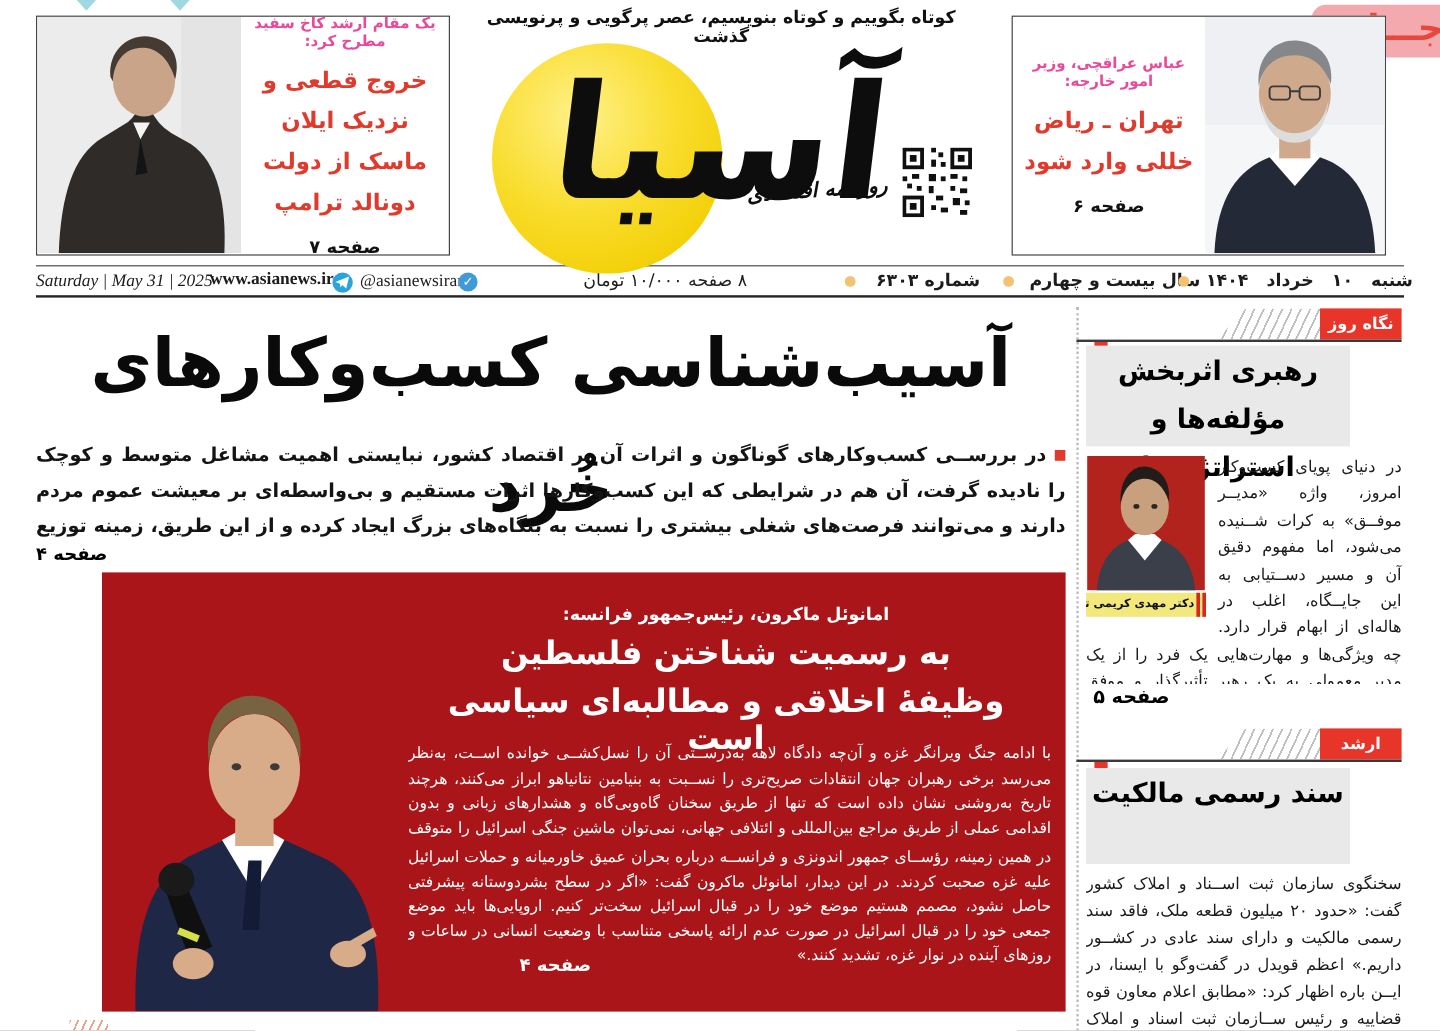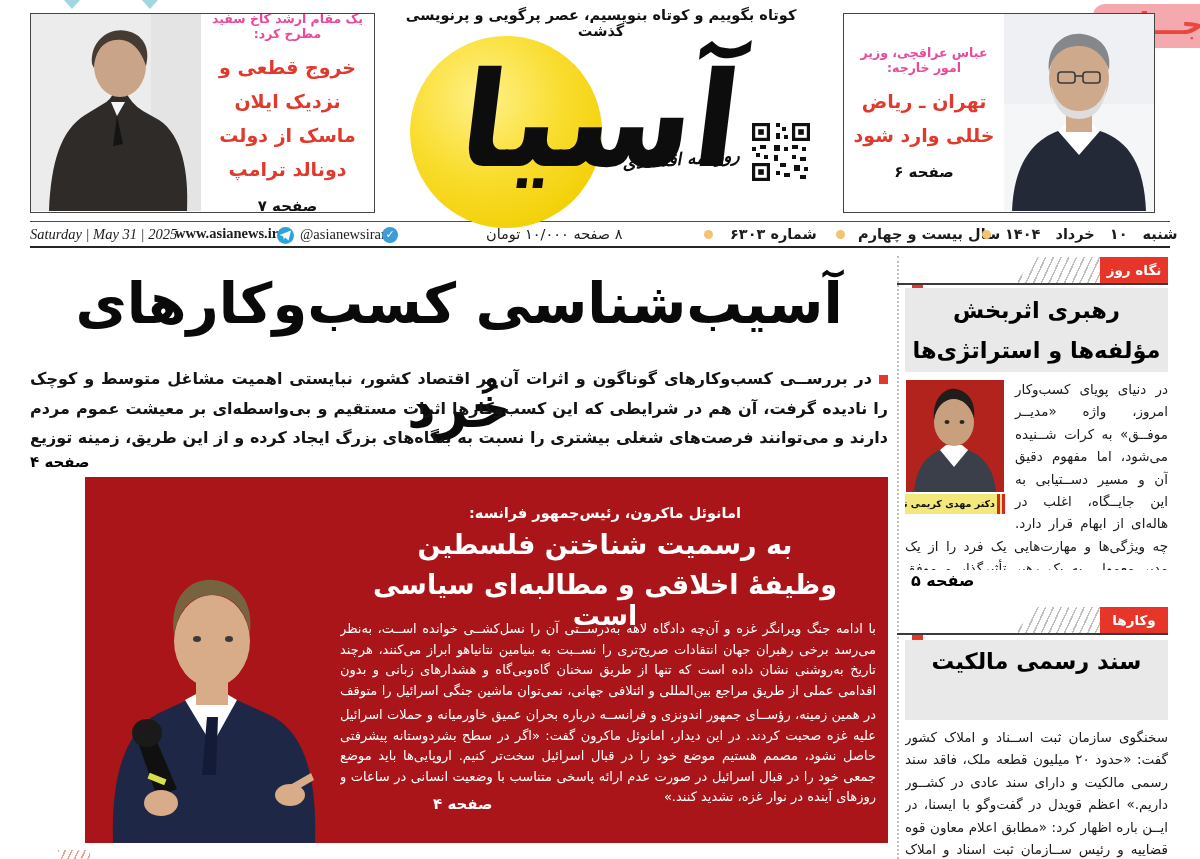--- a/index.html
+++ b/index.html
@@ -62,21 +62,21 @@
   .m-body1 { top:142px; max-height:83px; }
   .m-body2 { top:228px; max-height:104px; }
   .m-pageref { position:absolute; left:348px; top:318px; color:#fff; font-weight:800; font-size:15px; direction:rtl; }
 
   
   .side-dotted { position:absolute; left:897px; top:256px; height:603px; border-left:2px dotted #bdbdbd; }
   .tab { position:absolute; left:1100px; width:68px; height:26px; background:#e73529; color:#fff; font-size:13.5px; font-weight:700; text-align:center; line-height:26px; direction:rtl; }
   .tab-hatch { position:absolute; left:1014px; width:86px; height:26px; background:repeating-linear-gradient(115deg,#bfbfbf 0 1.5px,transparent 1.5px 7px); clip-path:polygon(28% 0,100% 0,100% 100%,0 100%); }
   .side-rule { position:absolute; left:897px; width:271px; border-top:2px solid #3a3a3a; }
   .side-sq { position:absolute; left:912px; width:11px; height:11px; background:#e73529; }
-  .gray-box { position:absolute; left:905px; width:263px; background:#e9e9e9; text-align:center; direction:rtl; font-weight:800; color:#000; font-size:22.5px; line-height:40px; padding-top:2px; }
+  .gray-box { position:absolute; left:905px; width:220px; background:#e9e9e9; text-align:center; direction:rtl; font-weight:800; color:#000; font-size:22.5px; line-height:40px; padding-top:2px; }
   .side-body { position:absolute; left:905px; width:263px; direction:rtl; font-size:13.5px; line-height:22.4px; text-align:justify; color:#1a1a1a; overflow:hidden; }
   .fig { float:left; width:100px; margin:2px 10px 4px 0; direction:ltr; }
   .fig .pic { width:100px; height:112px; }
   .fig .cap { display:flex; align-items:stretch; height:20px; margin-top:2px; background:#f2e87c; direction:rtl; }
   .fig .cap .bar { width:3px; background:#d6261d; margin-left:2px; flex:0 0 auto; }
   .fig .cap .cap-txt { flex:1; font-size:9.5px; font-weight:700; line-height:20px; text-align:center; color:#111; white-space:nowrap; overflow:hidden; }
   .s1-pageref { position:absolute; left:905px; top:571px; font-weight:800; font-size:16px; direction:rtl; background:#fff; padding-left:6px; }
 
   svg { display:block; }
 </style>
@@ -252,21 +252,21 @@
         <span class="bar"></span>
         <span class="bar"></span>
         <span class="cap-txt">دکتر مهدی کریمی تفرشی</span>
       </div>
     </div>
     <span>در دنیای پویای کسب‌وکار امروز، واژه «مدیــر موفــق» به کرات شــنیده می‌شود، اما مفهوم دقیق آن و مسیر دســتیابی به این جایــگاه، اغلب در هاله‌ای از ابهام قرار دارد. چه ویژگی‌ها و مهارت‌هایی یک فرد را از یک مدیر معمولی به یک رهبر تأثیرگذار و موفق تبدیل می‌کند؟ آیا موفقیت در مدیریت یک استعداد ذاتی است یا مجموعه‌ای از مهارت‌های اکتســابی؟ در قلب مفهوم «مدیر موفق»، توانایی ایجاد انگیزه و هدایت یک تیم به سوی اهداف مشترک نهفته است.</span>
   </div>
   <div class="s1-pageref">صفحه ۵</div>
 
   <div class="tab-hatch" style="top:607px;"></div>
-  <div class="tab" style="top:607px;">وکارها</div>
+  <div class="tab" style="top:607px;">ارشد</div>
   <div class="side-rule" style="top:633px;"></div>
   <div class="side-sq" style="top:635px;"></div>
   <div class="gray-box" style="top:640px; height:80px; line-height:38px;">
     <div>سند رسمی مالکیت</div>
   </div>
   <div class="side-body" style="top:726px; height:133px;">
     <span>سخنگوی سازمان ثبت اســناد و املاک کشور گفت: «حدود ۲۰ میلیون قطعه ملک، فاقد سند رسمی مالکیت و دارای سند عادی در کشــور داریم.» اعظم قویدل در گفت‌وگو با ایسنا، در ایــن باره اظهار کرد: «مطابق اعلام معاون قوه قضاییه و رئیس ســازمان ثبت اسناد و املاک کشــور، ۲۰ میلیون ملک دارای سند عادی در کشــور داریم که این آمار حدودی و از مجموع قطعات اراضی کشــاورزی فاقد سند مالکیت و املاکی که فاقد</span>
   </div>
 
   <div class="hatch-stub"></div>

